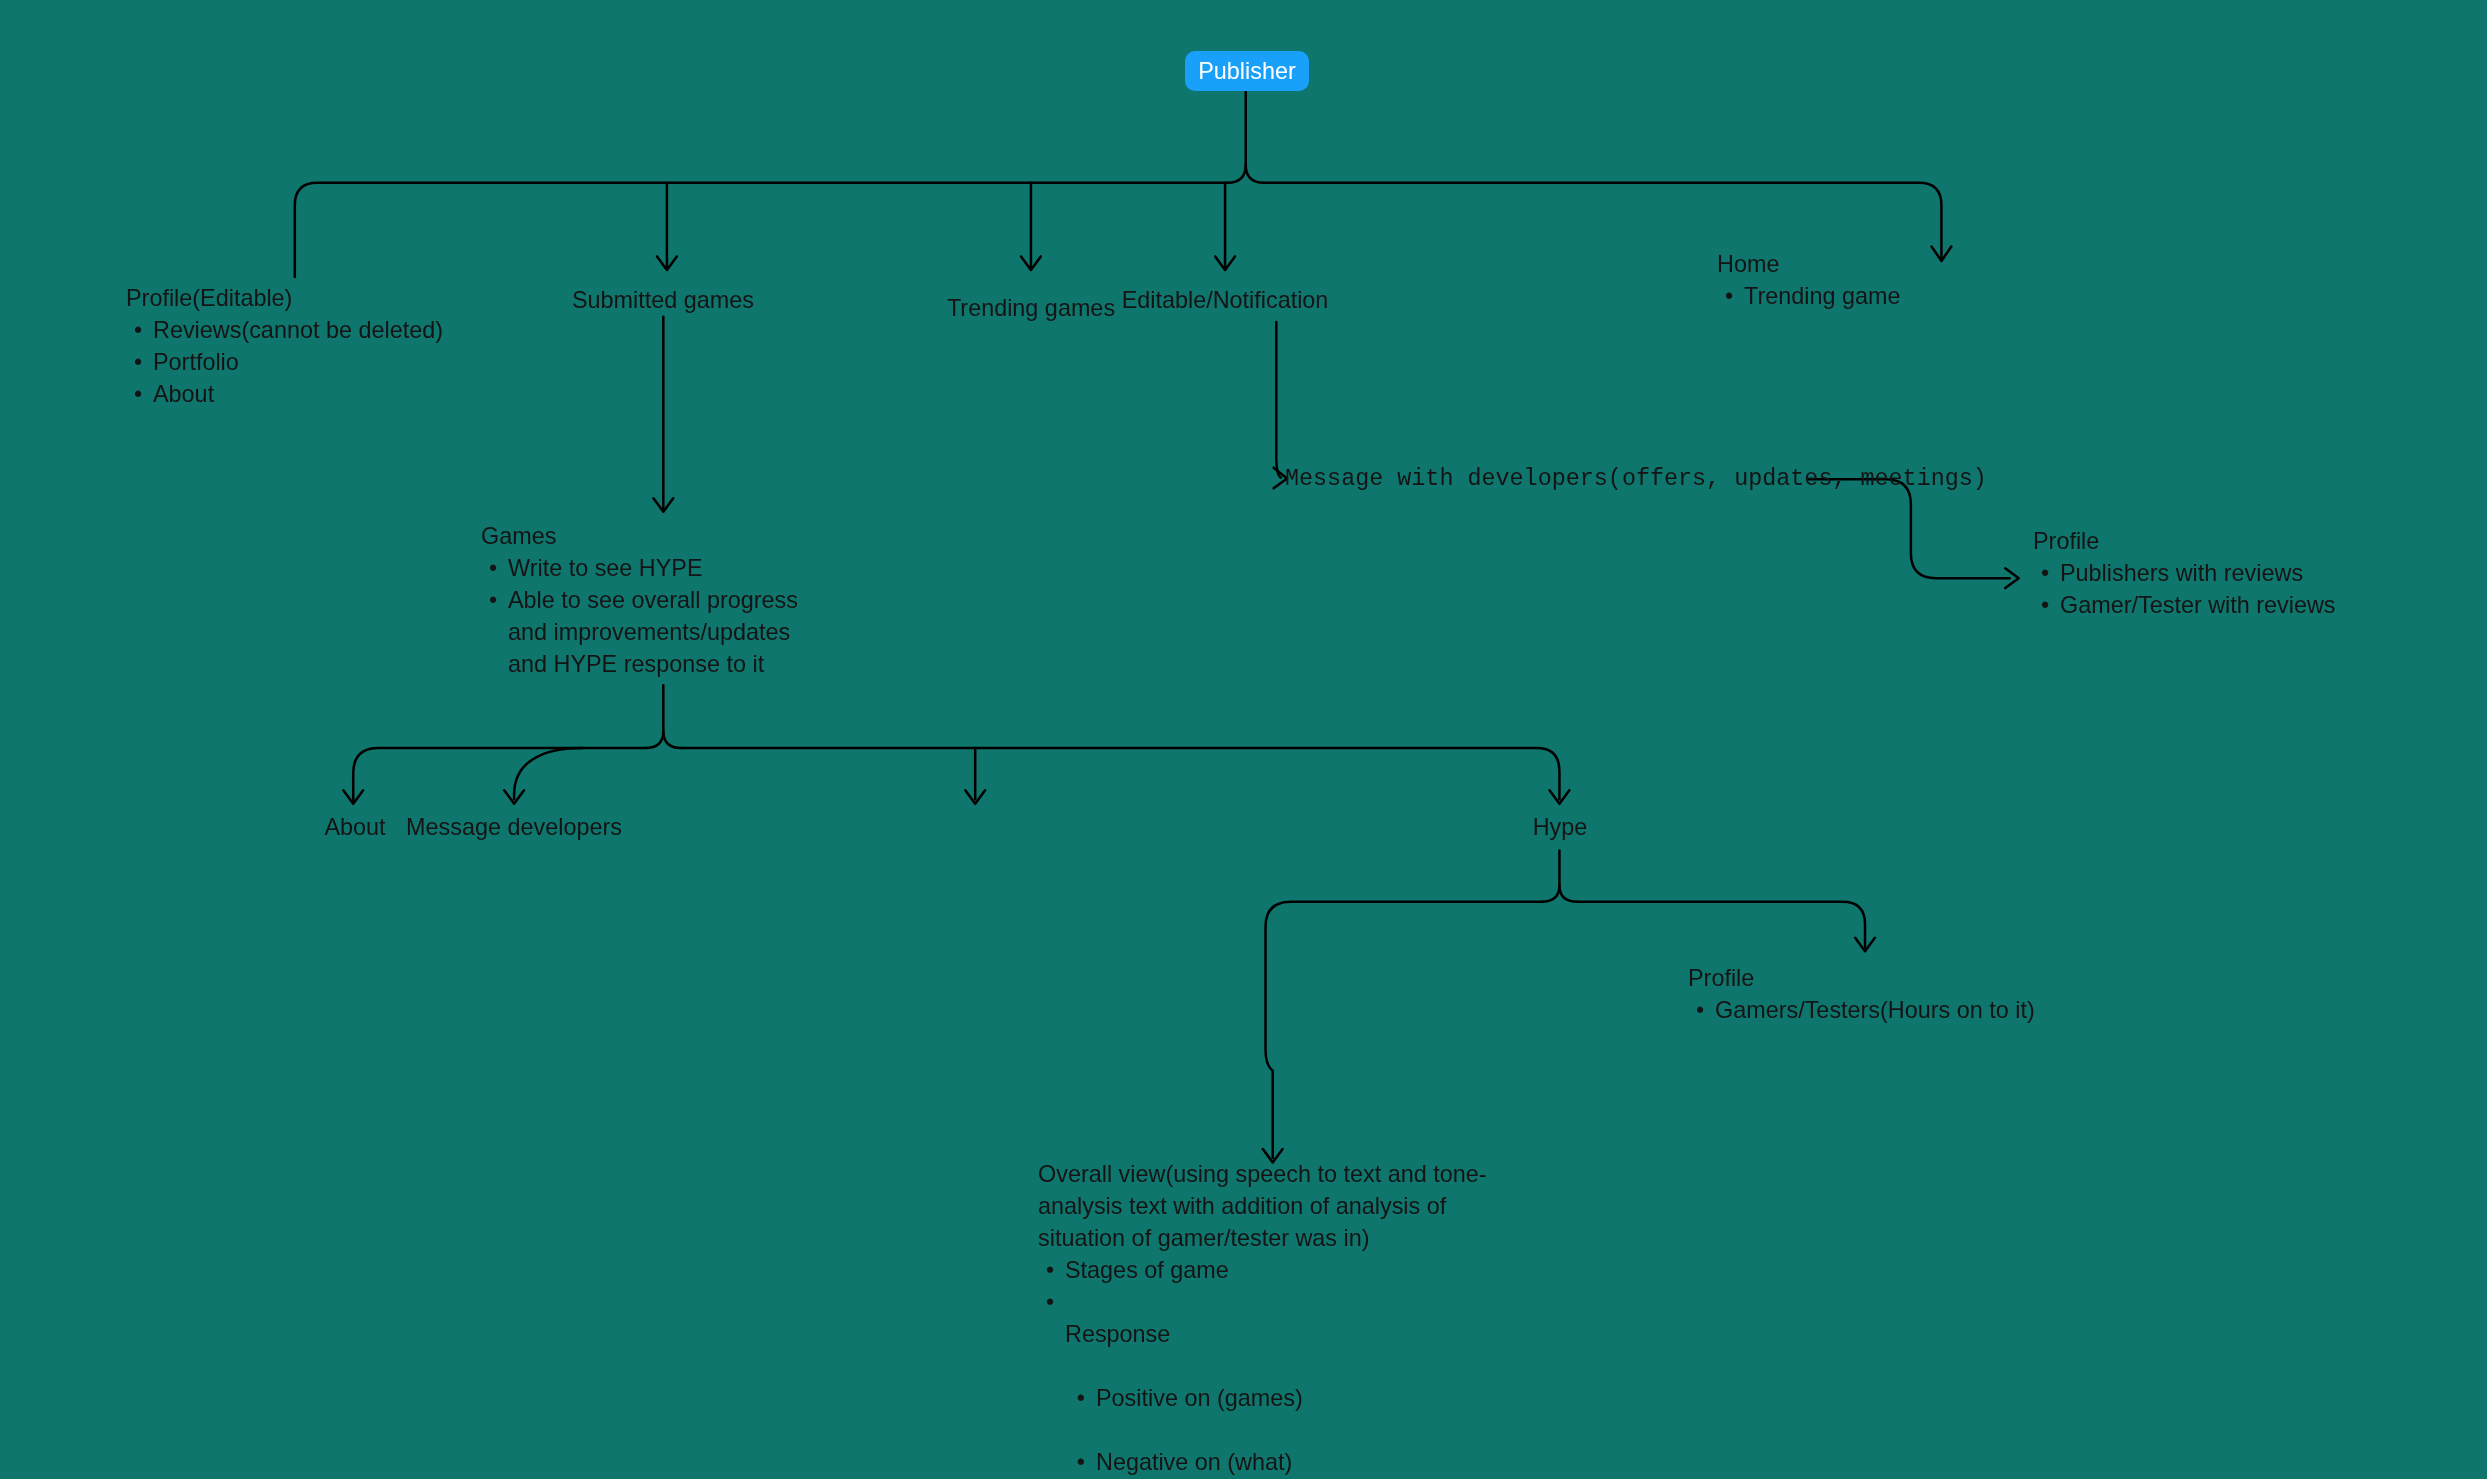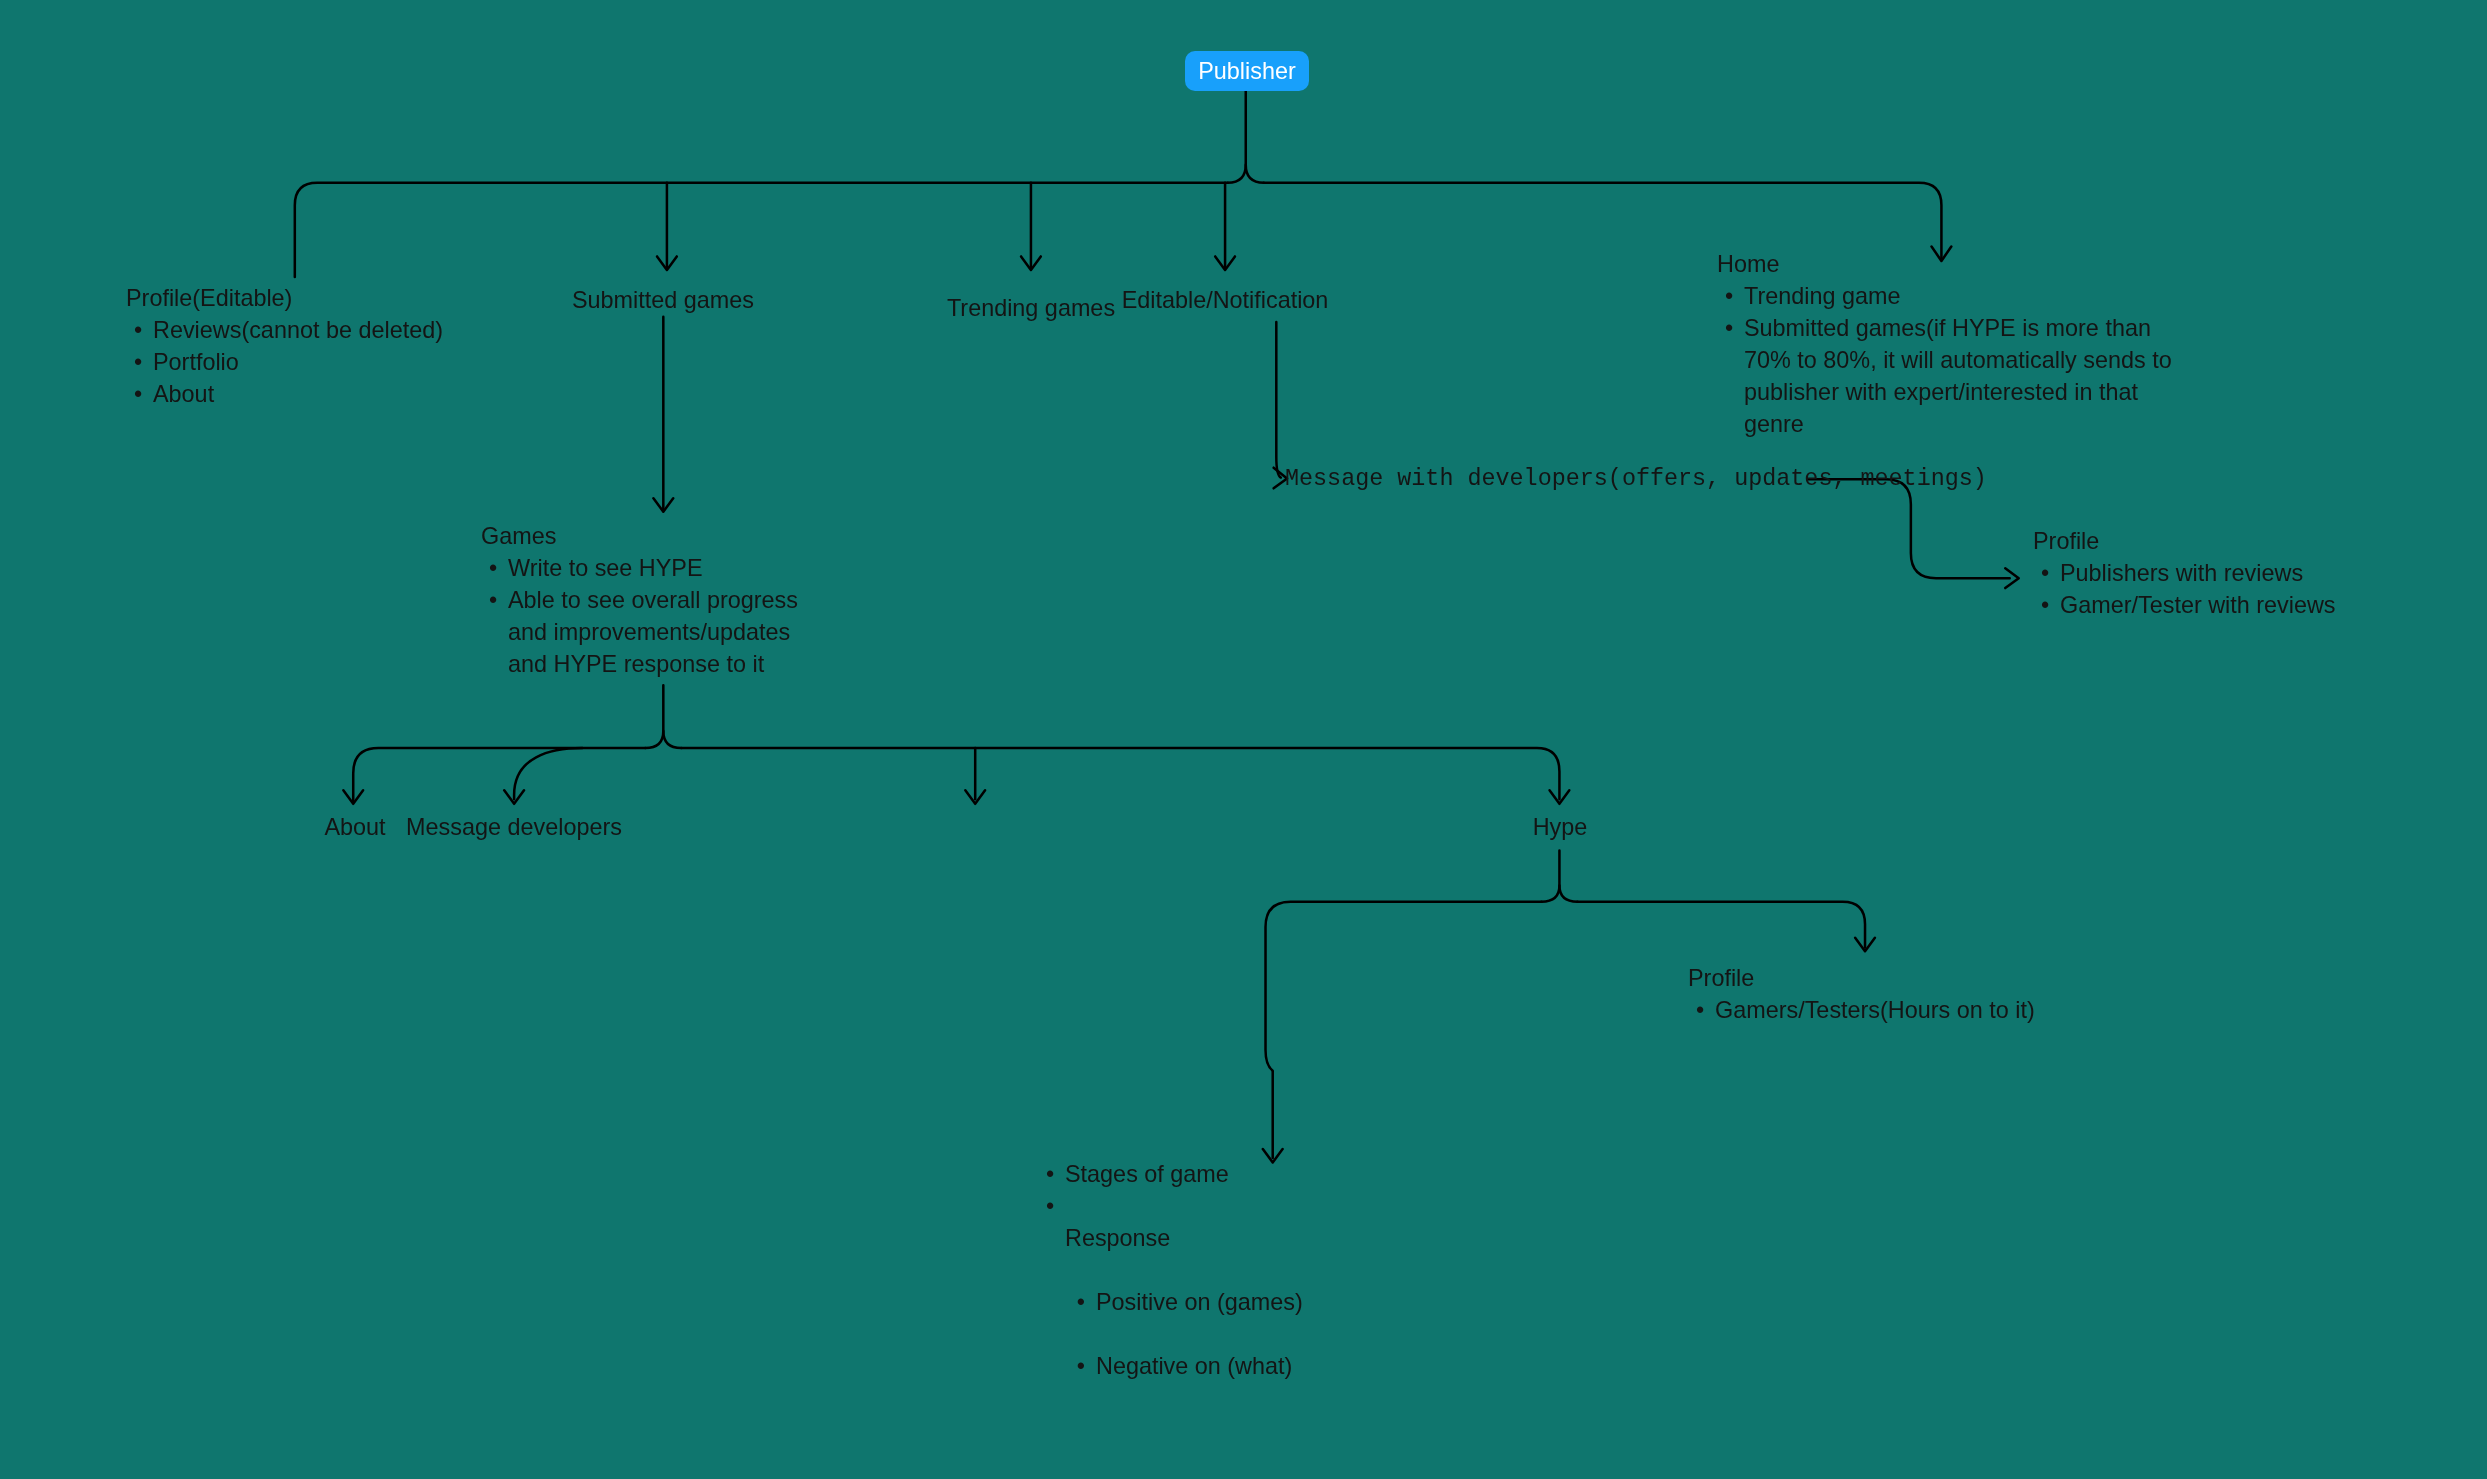--- a/index.html
+++ b/index.html
@@ -108,24 +108,20 @@
   <div class="block center" style="left:663px;top:284px;">Submitted games</div>
 
   <div class="block center" style="left:1031px;top:292px;">Trending games</div>
 
   <div class="block center" style="left:1225px;top:284px;">Editable/Notification</div>
 
   <div class="block" style="left:1717px;top:248px;">
     <div class="node-title">Home</div>
     <ul class="blt">
       <li>Trending game</li>
-      <li>Submitted games(if HYPE is more than
-70% to 80%, it will automatically sends to
-publisher with expert/interested in that
-genre</li>
     </ul>
   </div>
 
   <div class="block nowrap" style="left:1285px;top:463px;">Message with developers(offers, updates, meetings)</div>
 
   <div class="block" style="left:2033px;top:525px;">
     <div class="node-title">Profile</div>
     <ul class="blt">
       <li>Publishers with reviews</li>
       <li>Gamer/Tester with reviews</li>
@@ -150,20 +146,23 @@
   <div class="block center" style="left:1560px;top:811px;">Hype</div>
 
   <div class="block" style="left:1688px;top:962px;">
     <div class="node-title">Profile</div>
     <ul class="blt">
       <li>Gamers/Testers(Hours on to it)</li>
     </ul>
   </div>
 
   <div class="block" style="left:1038px;top:1158px;">
+    <div class="node-title pre">Overall view(using speech to text and tone-
+analysis text with addition of analysis of
+situation of gamer/tester was in)</div>
     <ul class="blt">
       <li>Stages of game</li>
       <li>
         <span>Response</span>
         <ul class="blt">
           <li>Positive on (games)</li>
           <li>Negative on (what)</li>
           
         </ul>
       </li>

